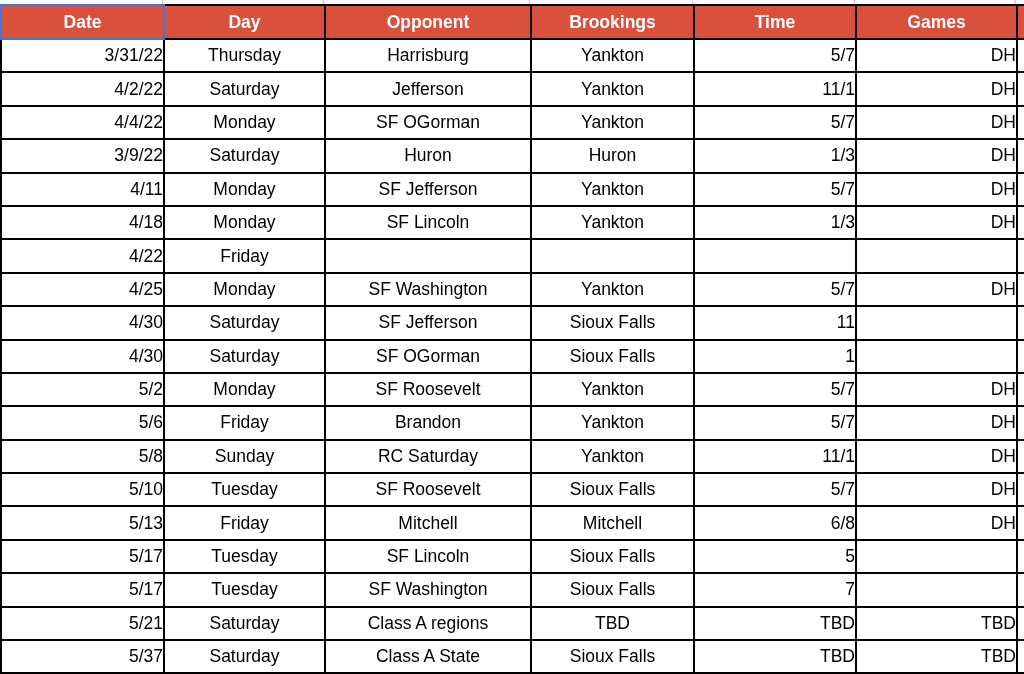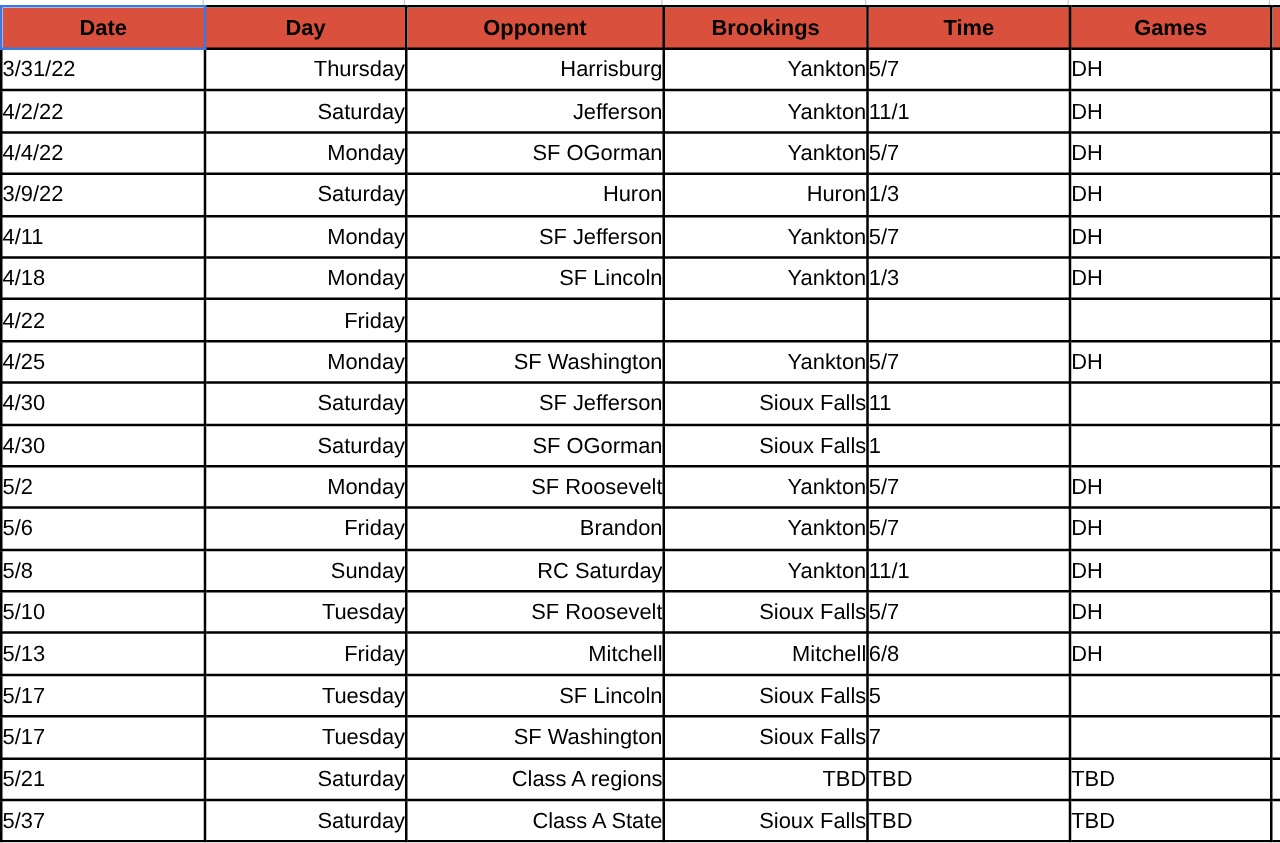--- a/index.html
+++ b/index.html
@@ -36,38 +36,38 @@
     border: 2px solid #000000;
     overflow: hidden;
     white-space: nowrap;
     padding: 0;
   }
   thead tr { height: 34px; }
   tbody tr { height: 33.4px; }
 
   th.hdr {
     background: #d9503c;
-    color: #000000;
+    color: #ffffff;
     font-weight: bold;
     font-size: 17.5px;
     text-align: center;
     vertical-align: middle;
   }
   
   th.hdr.selected {
     border: 2px solid #3e78de;
   }
   td {
     font-size: 17.5px;
     color: #000000;
     vertical-align: middle;
     background: #ffffff;
   }
-  td.l { text-align: right;  padding-left: 6px; margin-left: 34px; }
-  td.r { text-align: left; padding-right: 6px; }
+  td.l { text-align: center;  padding-left: 6px; margin-left: 34px; }
+  td.r { text-align: right; padding-right: 6px; }
   
   .stub { background: #ffffff; }
   th.stub { background: #d9503c; }
 
   
   col.c-date     { width: 163px; }
   col.c-day      { width: 161px; }
   col.c-opponent { width: 206px; }
   col.c-location { width: 163px; }
   col.c-time     { width: 162px; }

